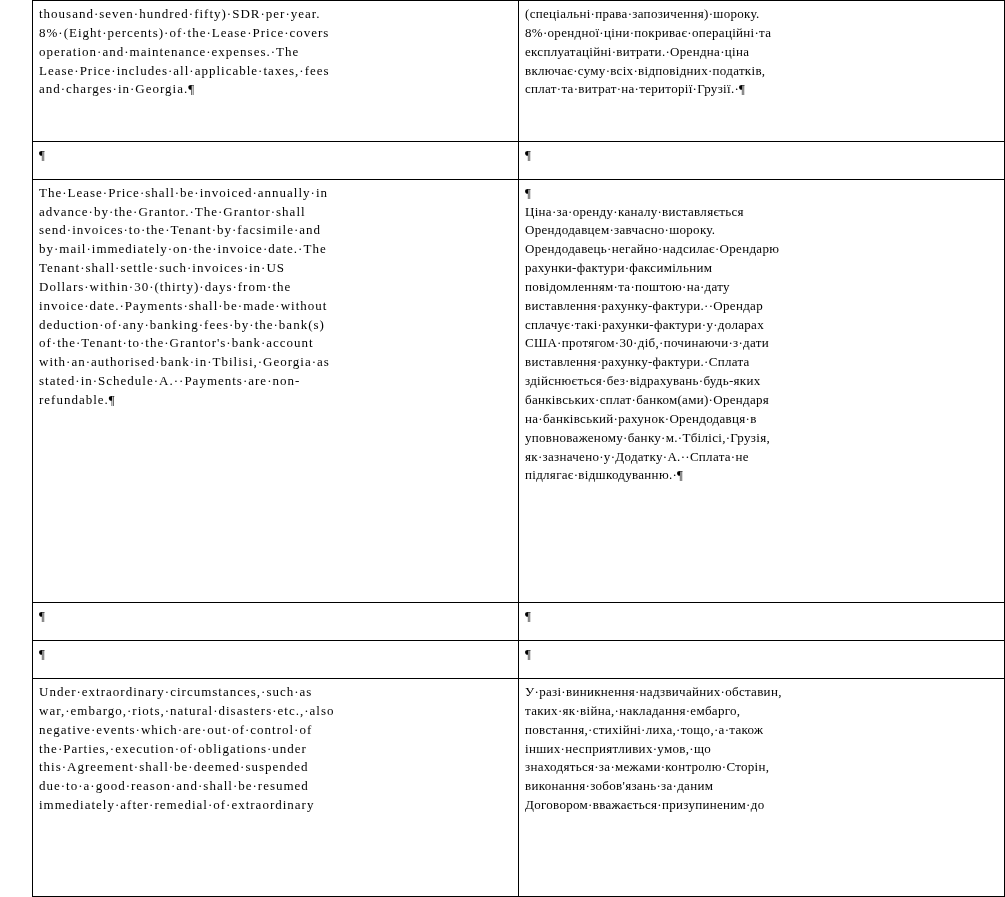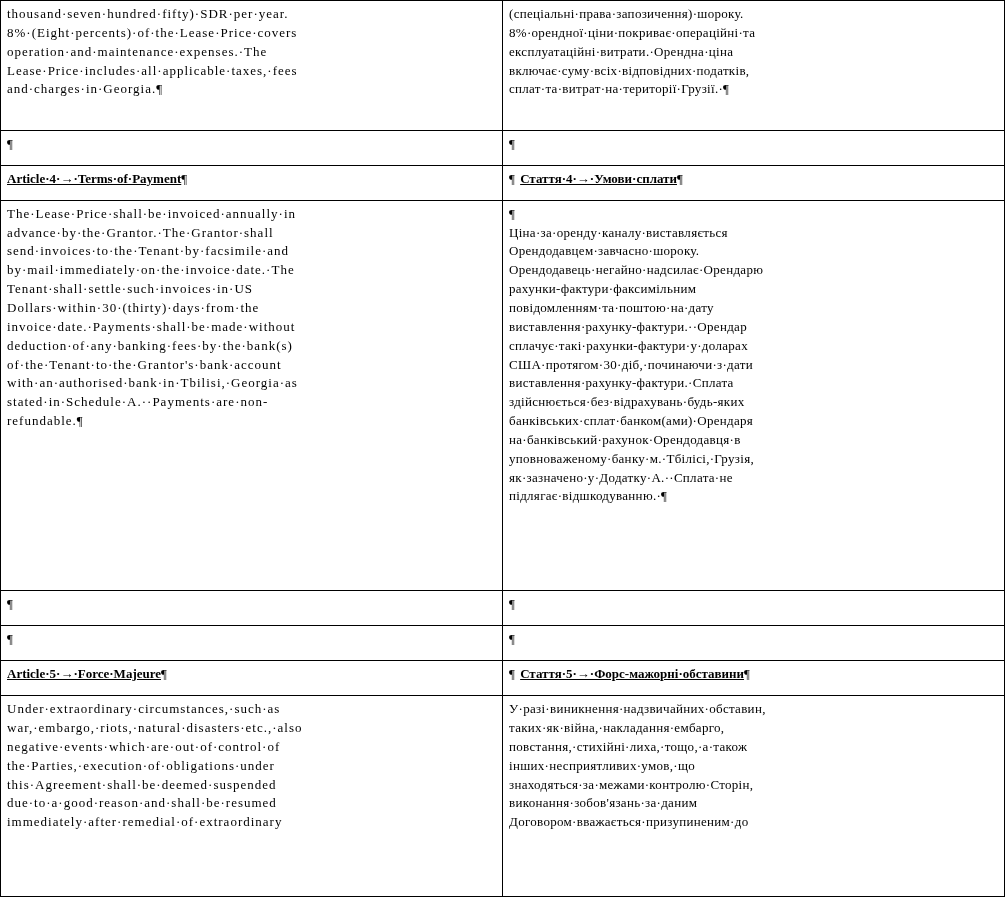--- a/index.html
+++ b/index.html
@@ -15,20 +15,21 @@
       color: #000;
       width: 1005px;
       min-height: 897px;
     }
 
     .page-container {
       width: 1005px;
       min-height: 897px;
       display: flex;
       flex-direction: column;
+      padding-left: 32px;
     }
 
     .document-table {
       width: 100%;
       border-collapse: collapse;
       flex: 1;
     }
 
     .document-table td {
       border: 1px solid #000;
@@ -114,33 +115,20 @@
 
       <tr>
         <td>
           <span class="pilcrow">¶</span>
         </td>
         <td>
           <span class="pilcrow">¶</span>
         </td>
       </tr>
 
-      <tr>
-        <td>
-          <div class="cell-content">
-            <span class="bold-underline">Article·4·→·Terms·of·Payment</span><span class="pilcrow">¶</span>
-          </div>
-        </td>
-        <td>
-          <div class="cell-content ua-text">
-            <span class="pilcrow">¶</span>
-            <span class="bold-underline">Стаття·4·→·Умови·сплати</span><span class="pilcrow">¶</span>
-          </div>
-        </td>
-      </tr>
 
       <tr>
         <td>
           <div class="cell-content">
             <p class="justified dot-leader">
               The·Lease·Price·shall·be·invoiced·annually·in<br>
               advance·by·the·<span class="underline">Grantor</span>.·The·<span class="underline">Grantor</span>·shall<br>
               send·invoices·to·the·Tenant·by·facsimile·and<br>
               by·mail·immediately·on·the·invoice·date.·The<br>
               Tenant·shall·settle·such·invoices·in·US<br>
@@ -189,33 +177,20 @@
 
       <tr>
         <td>
           <span class="pilcrow">¶</span>
         </td>
         <td>
           <span class="pilcrow">¶</span>
         </td>
       </tr>
 
-      <tr>
-        <td>
-          <div class="cell-content">
-            <span class="bold-underline">Article·5·→·Force·Majeure</span><span class="pilcrow">¶</span>
-          </div>
-        </td>
-        <td>
-          <div class="cell-content ua-text">
-            <span class="pilcrow">¶</span>
-            <span class="bold-underline">Стаття·5·→·Форс-мажорні·обставини</span><span class="pilcrow">¶</span>
-          </div>
-        </td>
-      </tr>
 
       <tr>
         <td>
           <div class="cell-content">
             <p class="justified dot-leader">
               Under·extraordinary·circumstances,·such·as<br>
               war,·embargo,·riots,·natural·disasters·etc.,·also<br>
               negative·events·which·are·out·of·control·of<br>
               the·Parties,·execution·of·obligations·under<br>
               this·Agreement·shall·be·deemed·suspended<br>

